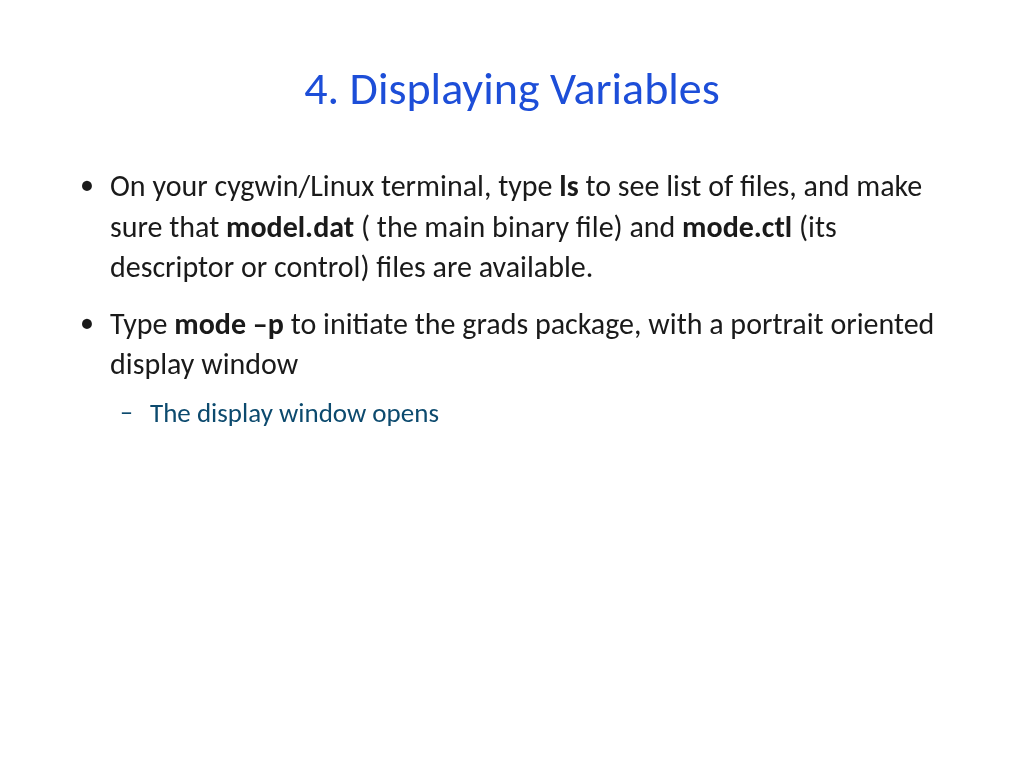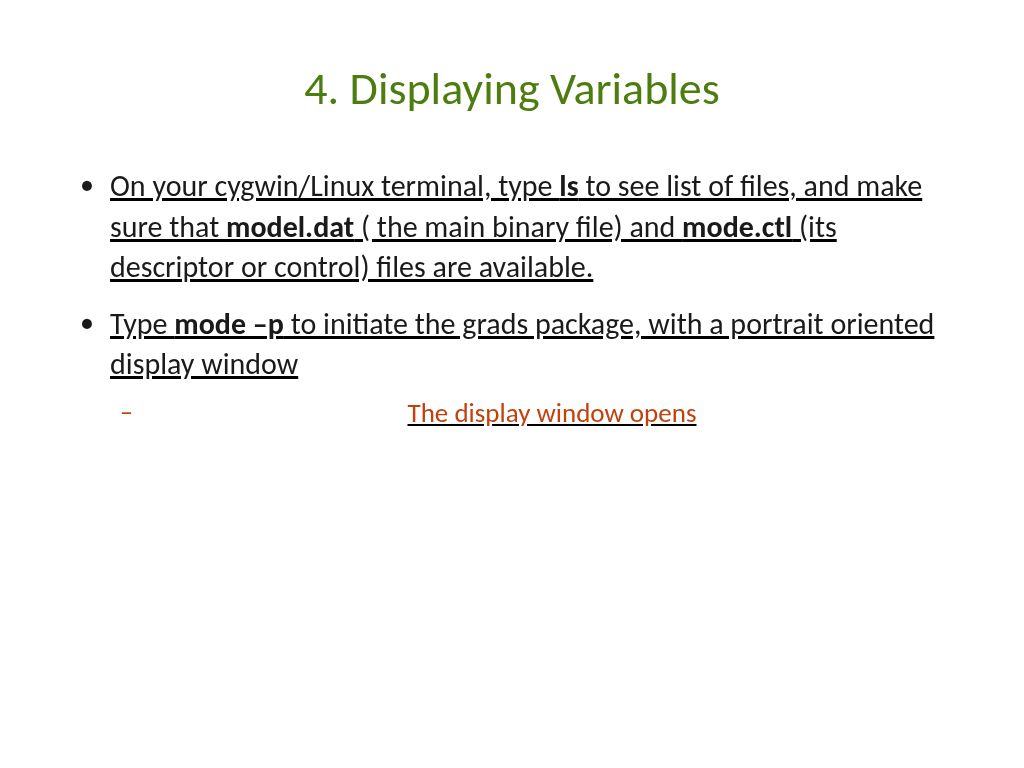--- a/index.html
+++ b/index.html
@@ -10,28 +10,27 @@
     body {
       width: 1024px;
       height: 768px;
       background: #ffffff;
       font-family: Calibri, 'Segoe UI', Arial, sans-serif;
       color: #000000;
       padding: 60px 70px 40px 70px;
     }
     .title {
       text-align: center;
-      color: #4d7c0f;
+      color: #1d4ed8;
       font-size: 46px;
       font-weight: 400;
       margin-bottom: 50px;
     }
     .content {
       padding-left: 0;
-      text-decoration: underline;
     }
     ul.main-list {
       list-style: none;
       padding-left: 40px;
     }
     ul.main-list > li {
       position: relative;
       font-size: 30px;
       line-height: 1.35;
       margin-bottom: 16px;
@@ -46,22 +45,21 @@
     }
     ul.sub-list {
       list-style: none;
       padding-left: 40px;
       margin-top: 10px;
     }
     ul.sub-list > li {
       position: relative;
       font-size: 27px;
       line-height: 1.35;
-      color: #c2410c;
-      text-align: center;
+      color: #0c4a6e;
     }
     ul.sub-list > li::before {
       content: "–";
       position: absolute;
       left: -30px;
       top: 0;
       font-size: 26px;
     }
     .bold {
       font-weight: bold;

